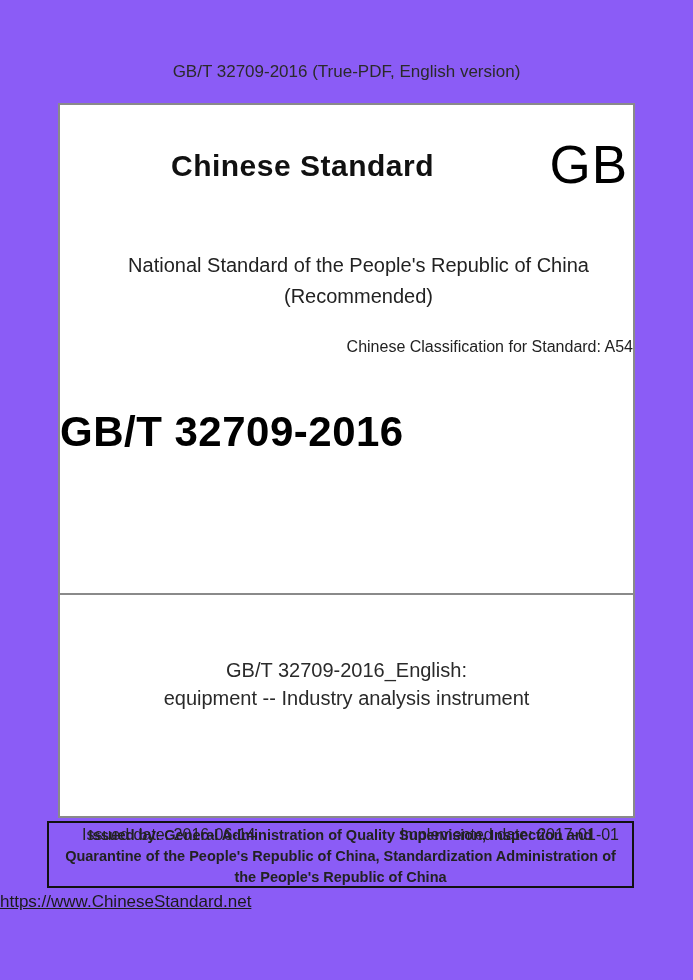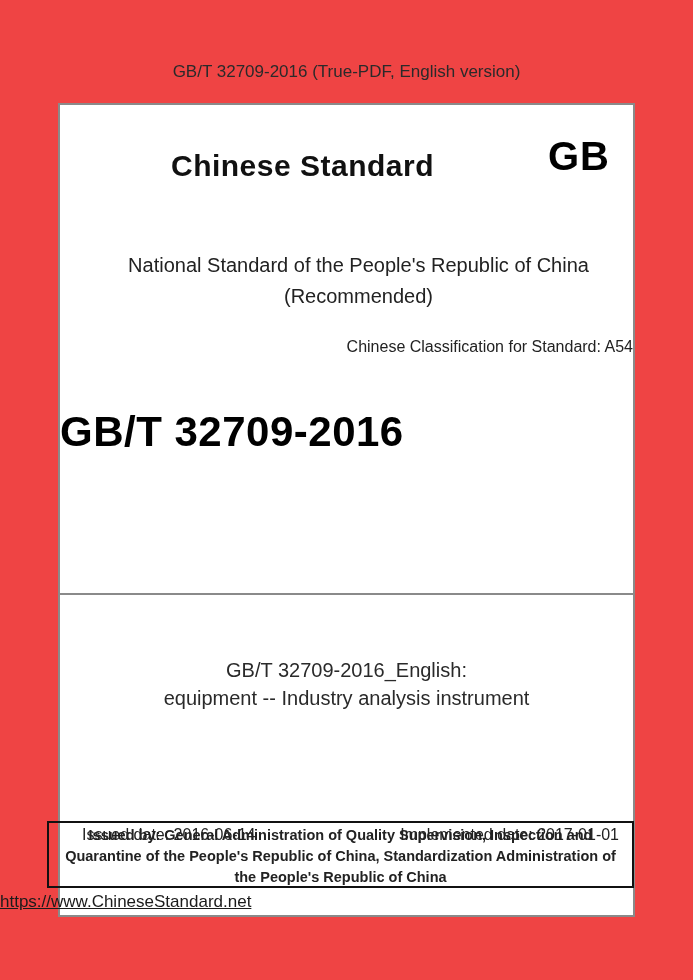--- a/index.html
+++ b/index.html
@@ -4,48 +4,48 @@
 <style>
   * { margin: 0; padding: 0; box-sizing: border-box; }
   html, body {
     width: 693px; height: 980px;
     background: #ffffff;
     font-family: "Liberation Sans", "DejaVu Sans", sans-serif;
     color: #1b1b1b;
     position: relative;
     overflow: hidden;
   }
-  .page { position: relative; width: 693px; height: 980px; background: #ef4444; }
+  .page { position: relative; width: 693px; height: 980px; background: #8b5cf6; }
 
   .doc-header {
     position: absolute; top: 62px; left: 0; width: 100%;
     text-align: center; font-size: 17px; color: #2a2a2a;
   }
 
   
   .main-box {
     position: absolute; left: 58px; top: 103px;
-    width: 577px; height: 814px;
+    width: 577px; height: 715px;
     border: 2px solid #8a8a8a;
     background: #fff;
   }
   .section-top {
     height: 452px;
     border-bottom: 2px solid #8a8a8a;
     position: relative;
   }
   .brand-row { position: relative; height: 60px; margin-top: 38px; }
   .brand-title {
     position: absolute; left: 0; right: 88px; top: 6px;
     text-align: center; font-size: 30px; font-weight: bold; color: #111;
     letter-spacing: 0.5px;
   }
   .brand-logo {
-    position: absolute; right: 23px; top: -9px;
-    font-size: 40px; font-weight: bold; color: #000;
+    position: absolute; right: 5px; top: -9px;
+    font-size: 53px; font-weight: normal; color: #000;
     letter-spacing: 1px;
   }
   .national-block {
     margin-top: 47px; text-align: center;
     font-size: 20px; line-height: 31px; color: #222; padding-left: 24px;
   }
   .classification {
     margin-top: 26px; padding-left: 13px;
     font-size: 16px; color: #222; text-align: right;
   }

